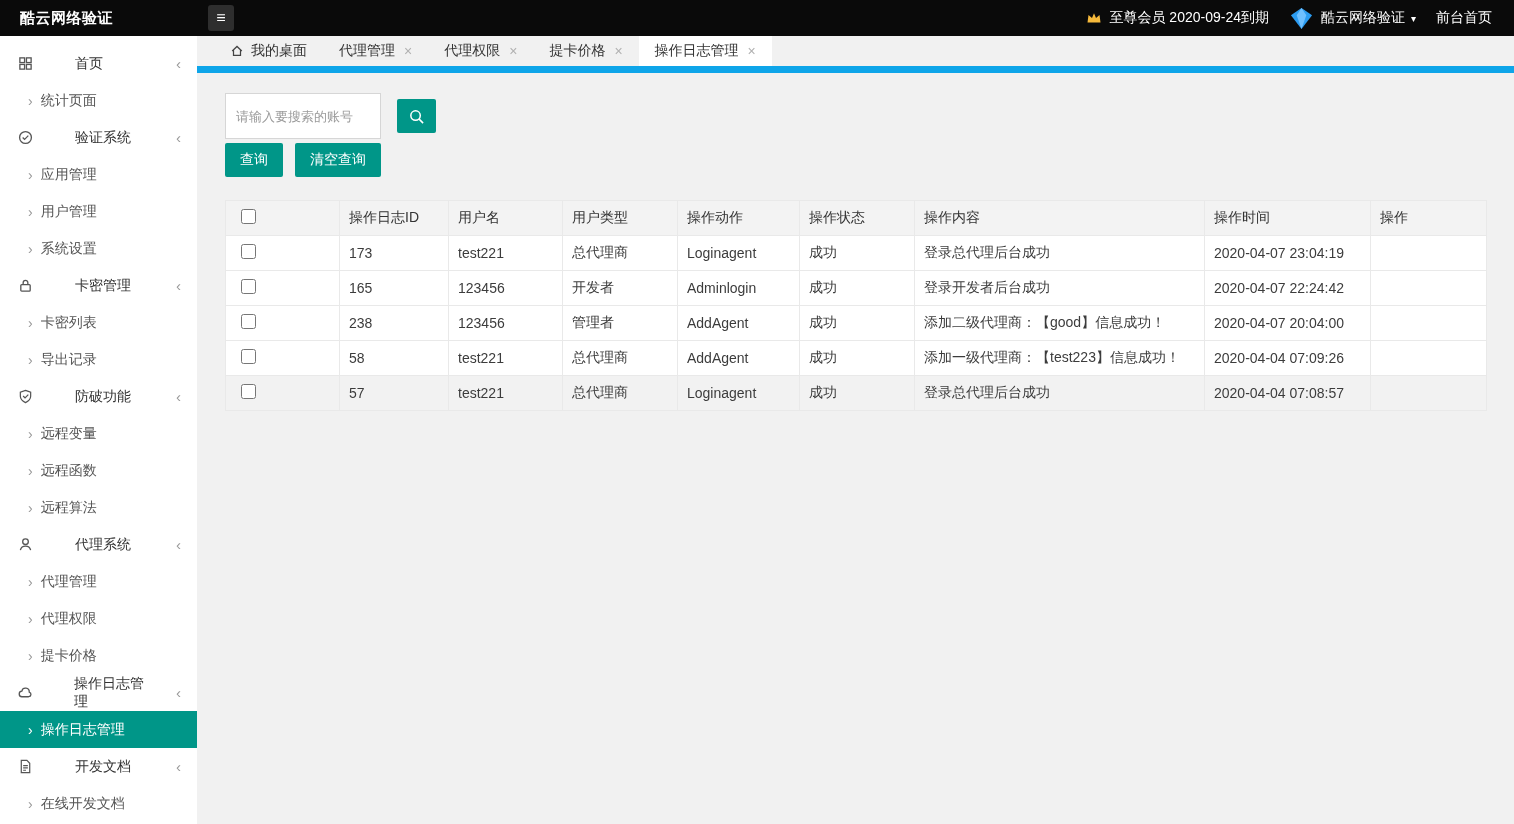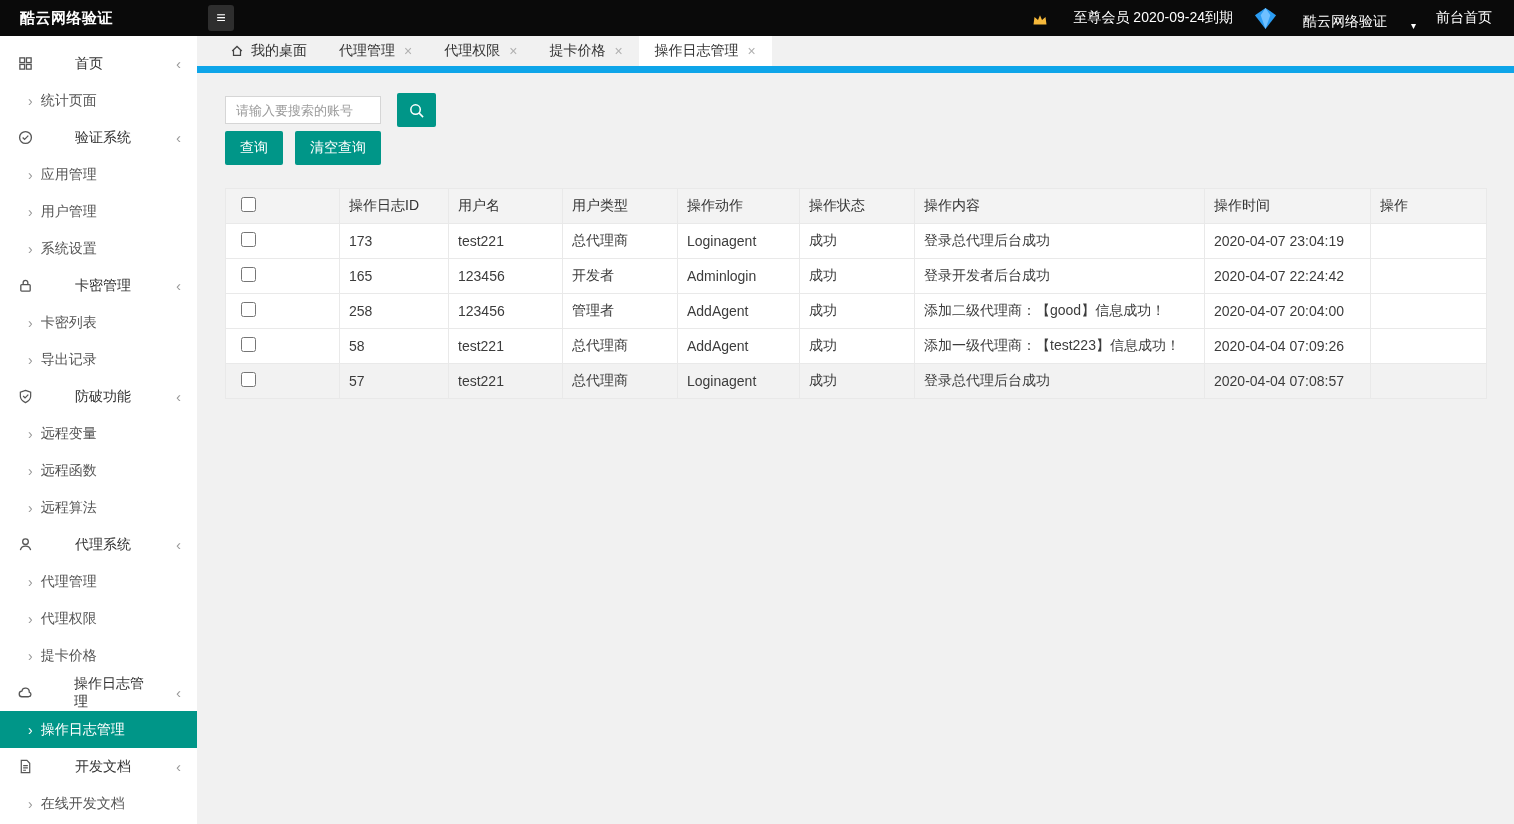--- a/index.html
+++ b/index.html
@@ -8,21 +8,21 @@
     font-family:"Liberation Sans","DejaVu Sans",sans-serif;
     font-size:14px; color:#333; background:#f1f1f1; position:relative;
   }
   :root { --accent:#009688; }
 
   
   .topbar { position:absolute; top:0; left:0; right:0; height:36px; background:#0a0a0a; color:#fff; display:flex; align-items:center; z-index:10; }
   .logo { width:197px; padding-left:20px; font-size:15px; font-weight:bold; letter-spacing:.5px; }
   .hamburger { width:26px; height:26px; margin-left:11px; background:#2e2e2e; border-radius:3px; display:flex; align-items:center; justify-content:center; color:#fff; font-size:16px; cursor:pointer; }
   .topbar-right { margin-left:auto; display:flex; align-items:center; padding-right:22px; }
-  .tb-group { display:flex; align-items:flex-end; margin-left:20px; cursor:pointer;gap:18px; }
+  .tb-group { display:flex; align-items:center; margin-left:20px; cursor:pointer; }
   .tb-group .icon { display:inline-flex; margin-right:7px; }
   .caret { font-size:10px; margin-left:6px; color:#fff; }
 
   
   .sidebar { position:absolute; top:36px; left:0; bottom:0; width:197px; background:#fff; overflow:hidden; z-index:5; }
   .menu { padding-top:9px; }
   .menu-head { height:37px; display:flex; align-items:center; padding:0 16px 0 18px; color:#333; cursor:pointer;gap:32px; }
   .menu-head .icon { width:16px; display:inline-flex; margin-right:9px; color:#555; }
   .menu-head .chev { margin-left:auto; color:#999; font-size:15px; }
   .menu-sub { height:37px; display:flex; align-items:center; padding-left:28px; color:#555; cursor:pointer; }
@@ -33,21 +33,21 @@
   
   .tabbar { position:absolute; top:36px; left:197px; right:0; height:37px; background:#f1f1f1; border-bottom:7px solid #0ea5e9; display:flex; align-items:stretch; padding-left:17px; }
   .tab { display:flex; align-items:center; padding:0 16px; color:#333; cursor:pointer; white-space:nowrap; }
   .tab .home-ic { display:inline-flex; margin-right:7px; color:#444; }
   .tab .close { margin-left:9px; color:#b0b0b0; font-size:14px; line-height:1; }
   .tab.active { background:#fff; }
 
   
   .content { position:absolute; top:74px; left:197px; right:0; bottom:0; background:#f1f1f1; padding:19px 27px 0 28px; overflow:hidden; }
   .search-row { display:flex; align-items:center; }
-  .search-input { width:156px; height:28px; border:1px solid #d6d6d6; background:#fff; padding:0 10px; font-size:13px; color:#333; outline:none; font-family:inherit; }
+  .search-input { width:156px; height:46px; border:1px solid #d6d6d6; background:#fff; padding:0 10px; font-size:13px; color:#333; outline:none; font-family:inherit; }
   .search-input::placeholder { color:#9b9b9b; }
   .search-btn { width:39px; height:34px; margin-left:16px; background:var(--accent); border:none; display:flex; align-items:center; justify-content:center; cursor:pointer; border-radius:2px; }
   .btn-row { margin-top:4px; display:flex; }
   .btn { height:34px; background:var(--accent); color:#fff; border:none; padding:0 15px; font-size:14px; margin-right:12px; cursor:pointer; border-radius:2px; font-family:Liberation Serif, serif; }
 
   
   .table-wrap { margin-top:23px; background:#fff; }
   table { width:100%; border-collapse:collapse; table-layout:fixed; }
   col.c0{width:114px} col.c1{width:109px} col.c2{width:114px} col.c3{width:115px}
   col.c4{width:122px} col.c5{width:115px} col.c6{width:290px} col.c7{width:166px} col.c8{width:auto}
@@ -310,21 +310,21 @@
             <td>123456</td>
             <td>开发者</td>
             <td>Adminlogin</td>
             <td>成功</td>
             <td>登录开发者后台成功</td>
             <td>2020-04-07 22:24:42</td>
             <td></td>
           </tr>
           <tr class="">
             <td class="cb-cell"><input type="checkbox" style=""></td>
-            <td>258</td>
+            <td>238</td>
             <td>123456</td>
             <td>管理者</td>
             <td>AddAgent</td>
             <td>成功</td>
             <td>添加二级代理商：【good】信息成功！</td>
             <td>2020-04-07 20:04:00</td>
             <td></td>
           </tr>
           <tr class="">
             <td class="cb-cell"><input type="checkbox" style=""></td>

